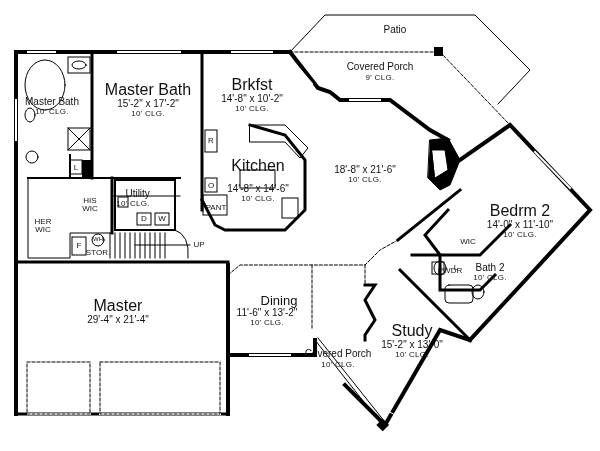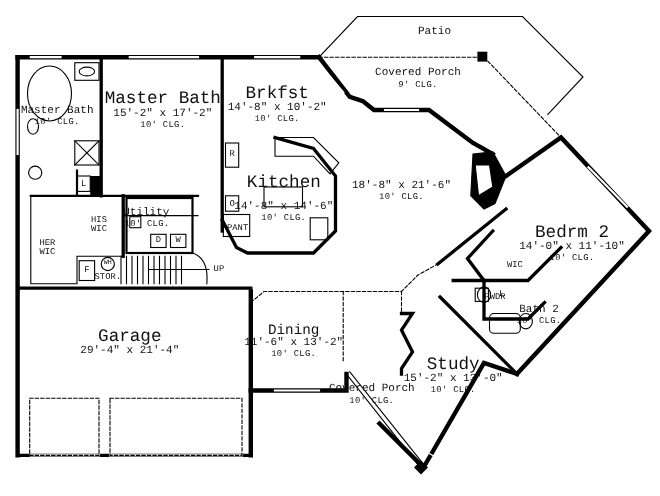--- a/index.html
+++ b/index.html
@@ -1,23 +1,23 @@
 <!DOCTYPE html>
 <html><head>
 <meta charset="utf-8">
 <style>
   html, body { margin: 0; padding: 0; background: #ffffff; }
   #plan { position: relative; width: 600px; height: 451px; overflow: hidden; background: #fff; }
   svg { position: absolute; left: 0; top: 0; }
-  .lbl { position: absolute; text-align: center; color: #111; font-family: Liberation Mono, monospace; line-height: 1; white-space: nowrap; transform: translateX(-50%); }
+  .lbl { position: absolute; text-align: center; color: #111; font-family: Liberation Sans, sans-serif; line-height: 1; white-space: nowrap; transform: translateX(-50%); }
   .lbl .n { display: block; }
   .lbl .d { display: block; font-size: 10px; margin-top: 1px; }
   .lbl .c { display: block; font-size: 8px; margin-top: 1px; letter-spacing: 0.3px; }
   .big .n { font-size: 16px; }
-  .mid .n { font-size: 13px; }
+  .mid .n { font-size: 13px; text-align: right; }
   .sm .n { font-size: 10px; }
   .xs .n { font-size: 8px; }
 </style>
 </head>
 <body>
 
 <div id="plan">
   <svg width="600" height="451" viewBox="0 0 600 451">
     <g fill="none" stroke="#000" stroke-linecap="square">
 
@@ -175,21 +175,21 @@
   <div class="lbl xs" style="left:90px;top:197px;width:22px;white-space:normal;">
     <span class="n">HIS WIC</span>
   </div>
   <div class="lbl xs" style="left:43px;top:218px;width:22px;white-space:normal;">
     <span class="n">HER WIC</span>
   </div>
   <div class="lbl xs" style="left:98px;top:249px;">
     <span class="n">STOR.</span>
   </div>
   <div class="lbl big" style="left:118px;top:298px;">
-    <span class="n">Garage</span>
+    <span class="n">Master</span>
     <span class="d">29'-4" x 21'-4"</span>
   </div>
   <div class="lbl mid" style="left:267px;top:294px;">
     <span class="n">Dining</span>
     <span class="d">11'-6" x 13'-2"</span>
     <span class="c">10' CLG.</span>
   </div>
   <div class="lbl sm" style="left:338px;top:349px;">
     <span class="n" style="line-height:1.05">Covered Porch</span>
     <span class="c">10' CLG.</span>
@@ -198,21 +198,21 @@
     <span class="n">Study</span>
     <span class="d">15'-2" x 13'-0"</span>
     <span class="c">10' CLG.</span>
   </div>
   <div class="lbl xs" style="left:468px;top:238px;">
     <span class="n">WIC</span>
   </div>
   <div class="lbl xs" style="left:434px;top:267px;padding-left:32px;">
     <span class="n">PWDR</span>
   </div>
-  <div class="lbl sm" style="left:490px;top:278px;">
+  <div class="lbl sm" style="left:490px;top:263px;">
     <span class="n">Bath 2</span>
     <span class="c">10' CLG.</span>
   </div>
 
   <div class="lbl xs" style="left:216px;top:204px;">
       <span class="n">PANT</span>
     </div>
   <div class="lbl xs" style="left:211px;top:137px;">
       <span class="n">R</span>
     </div>

